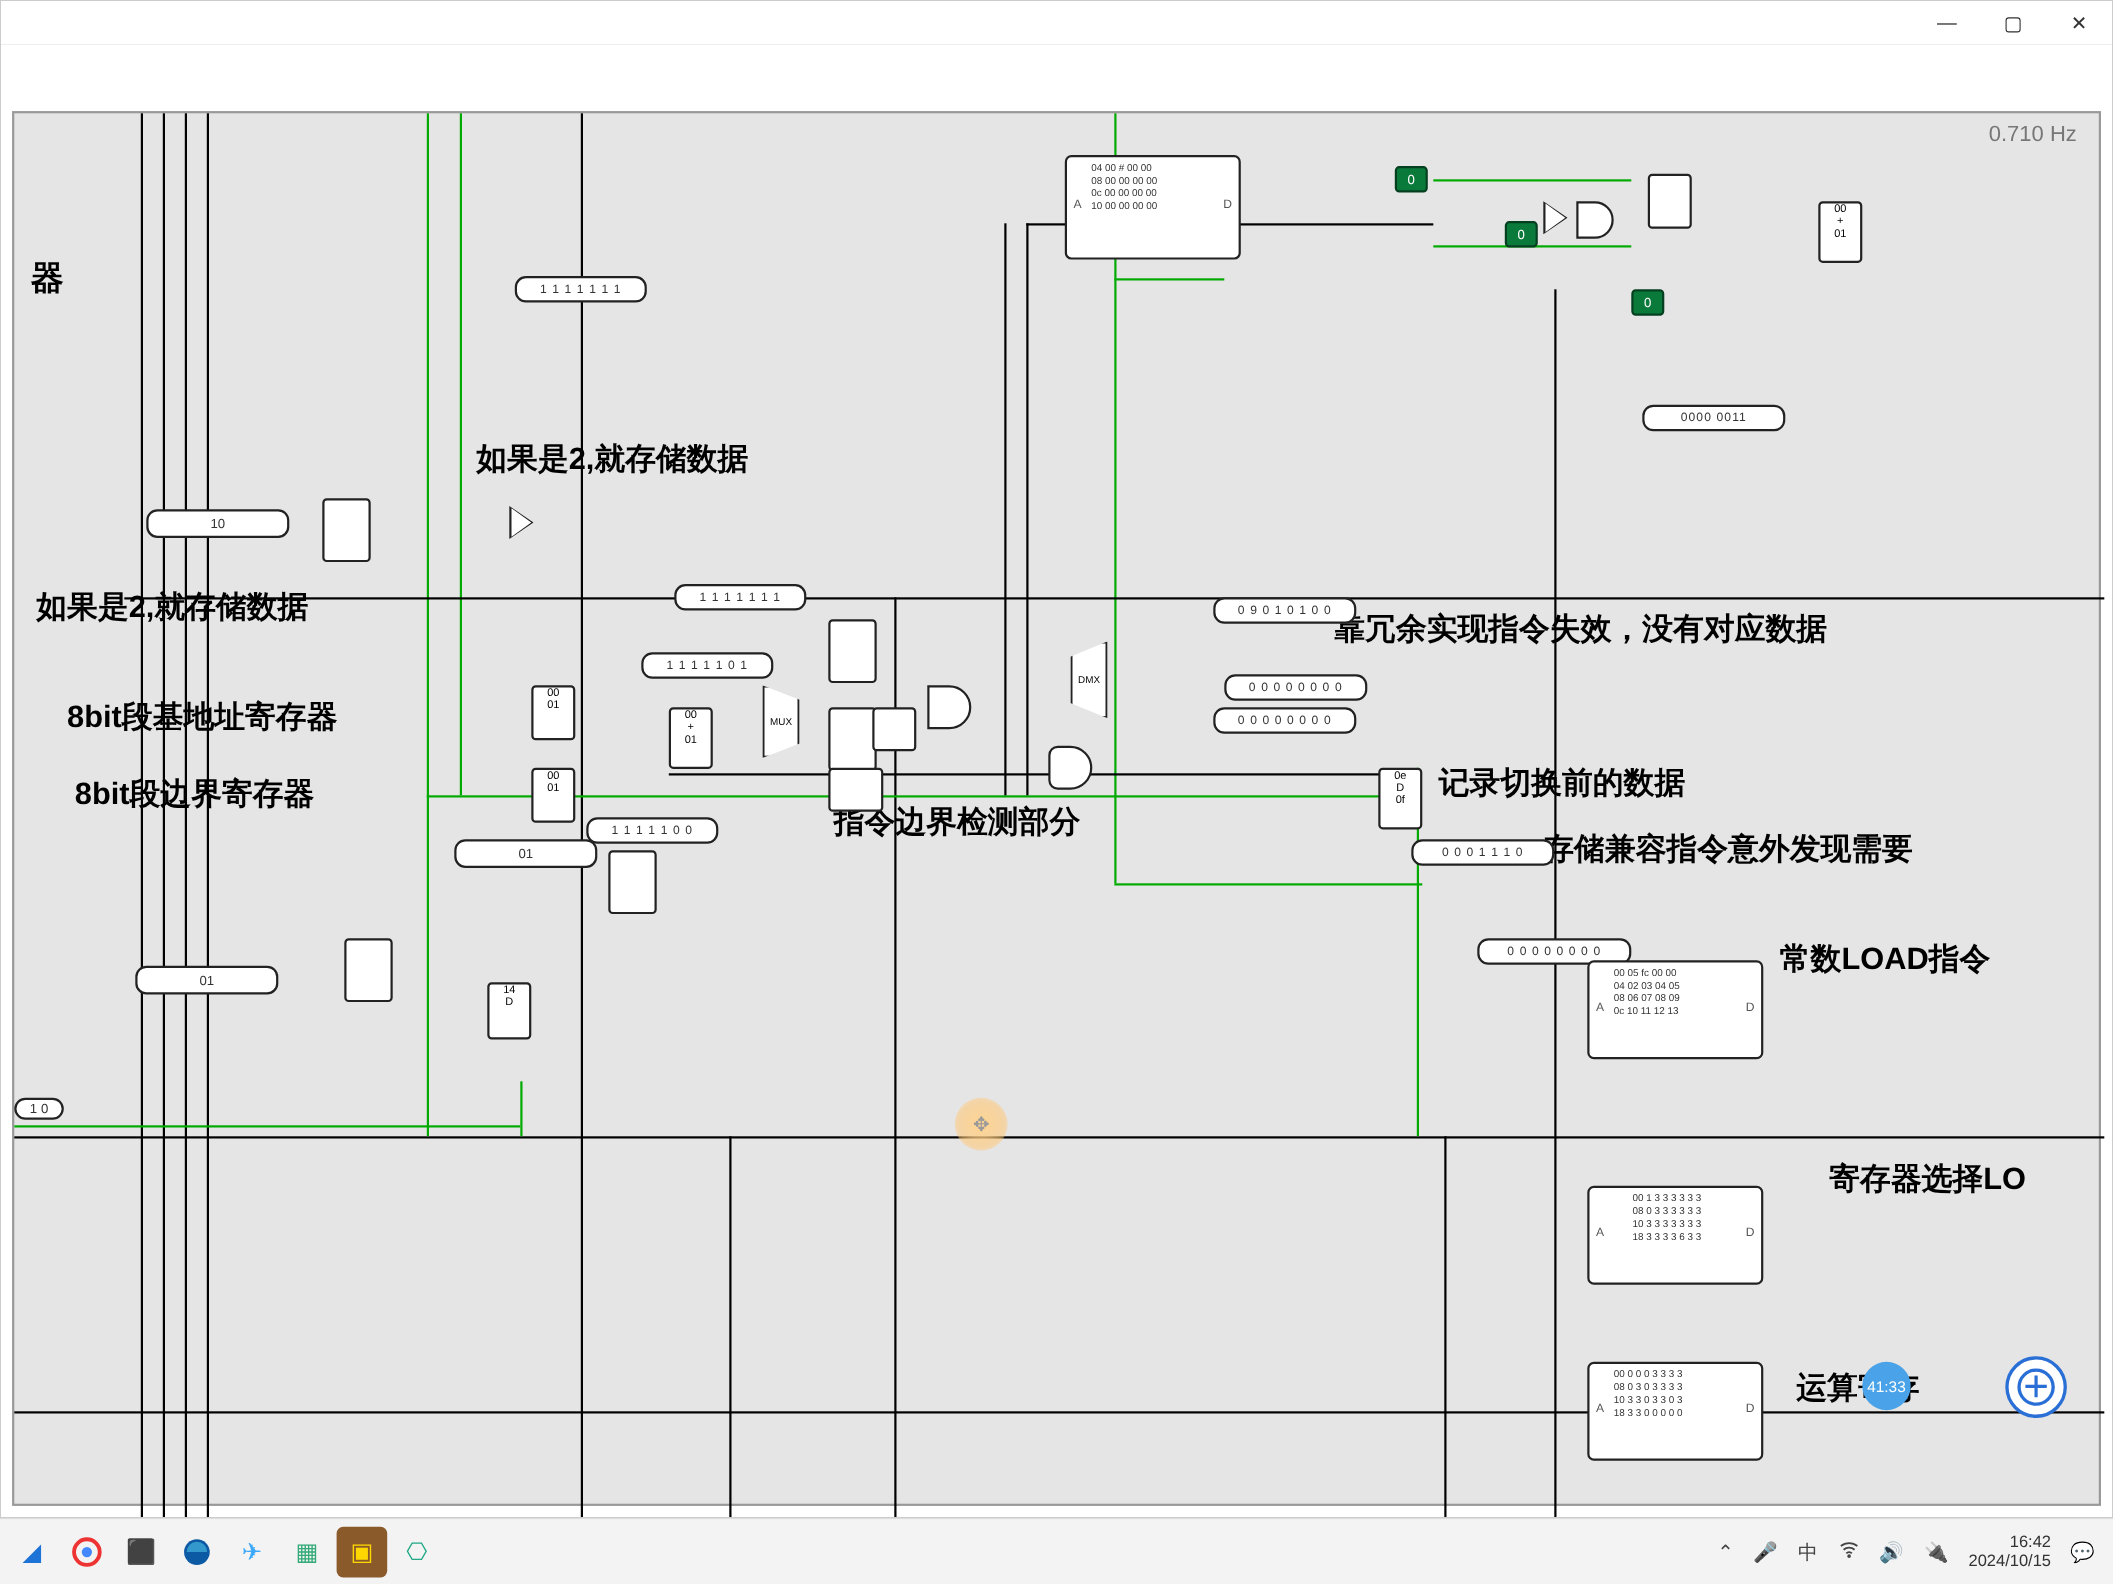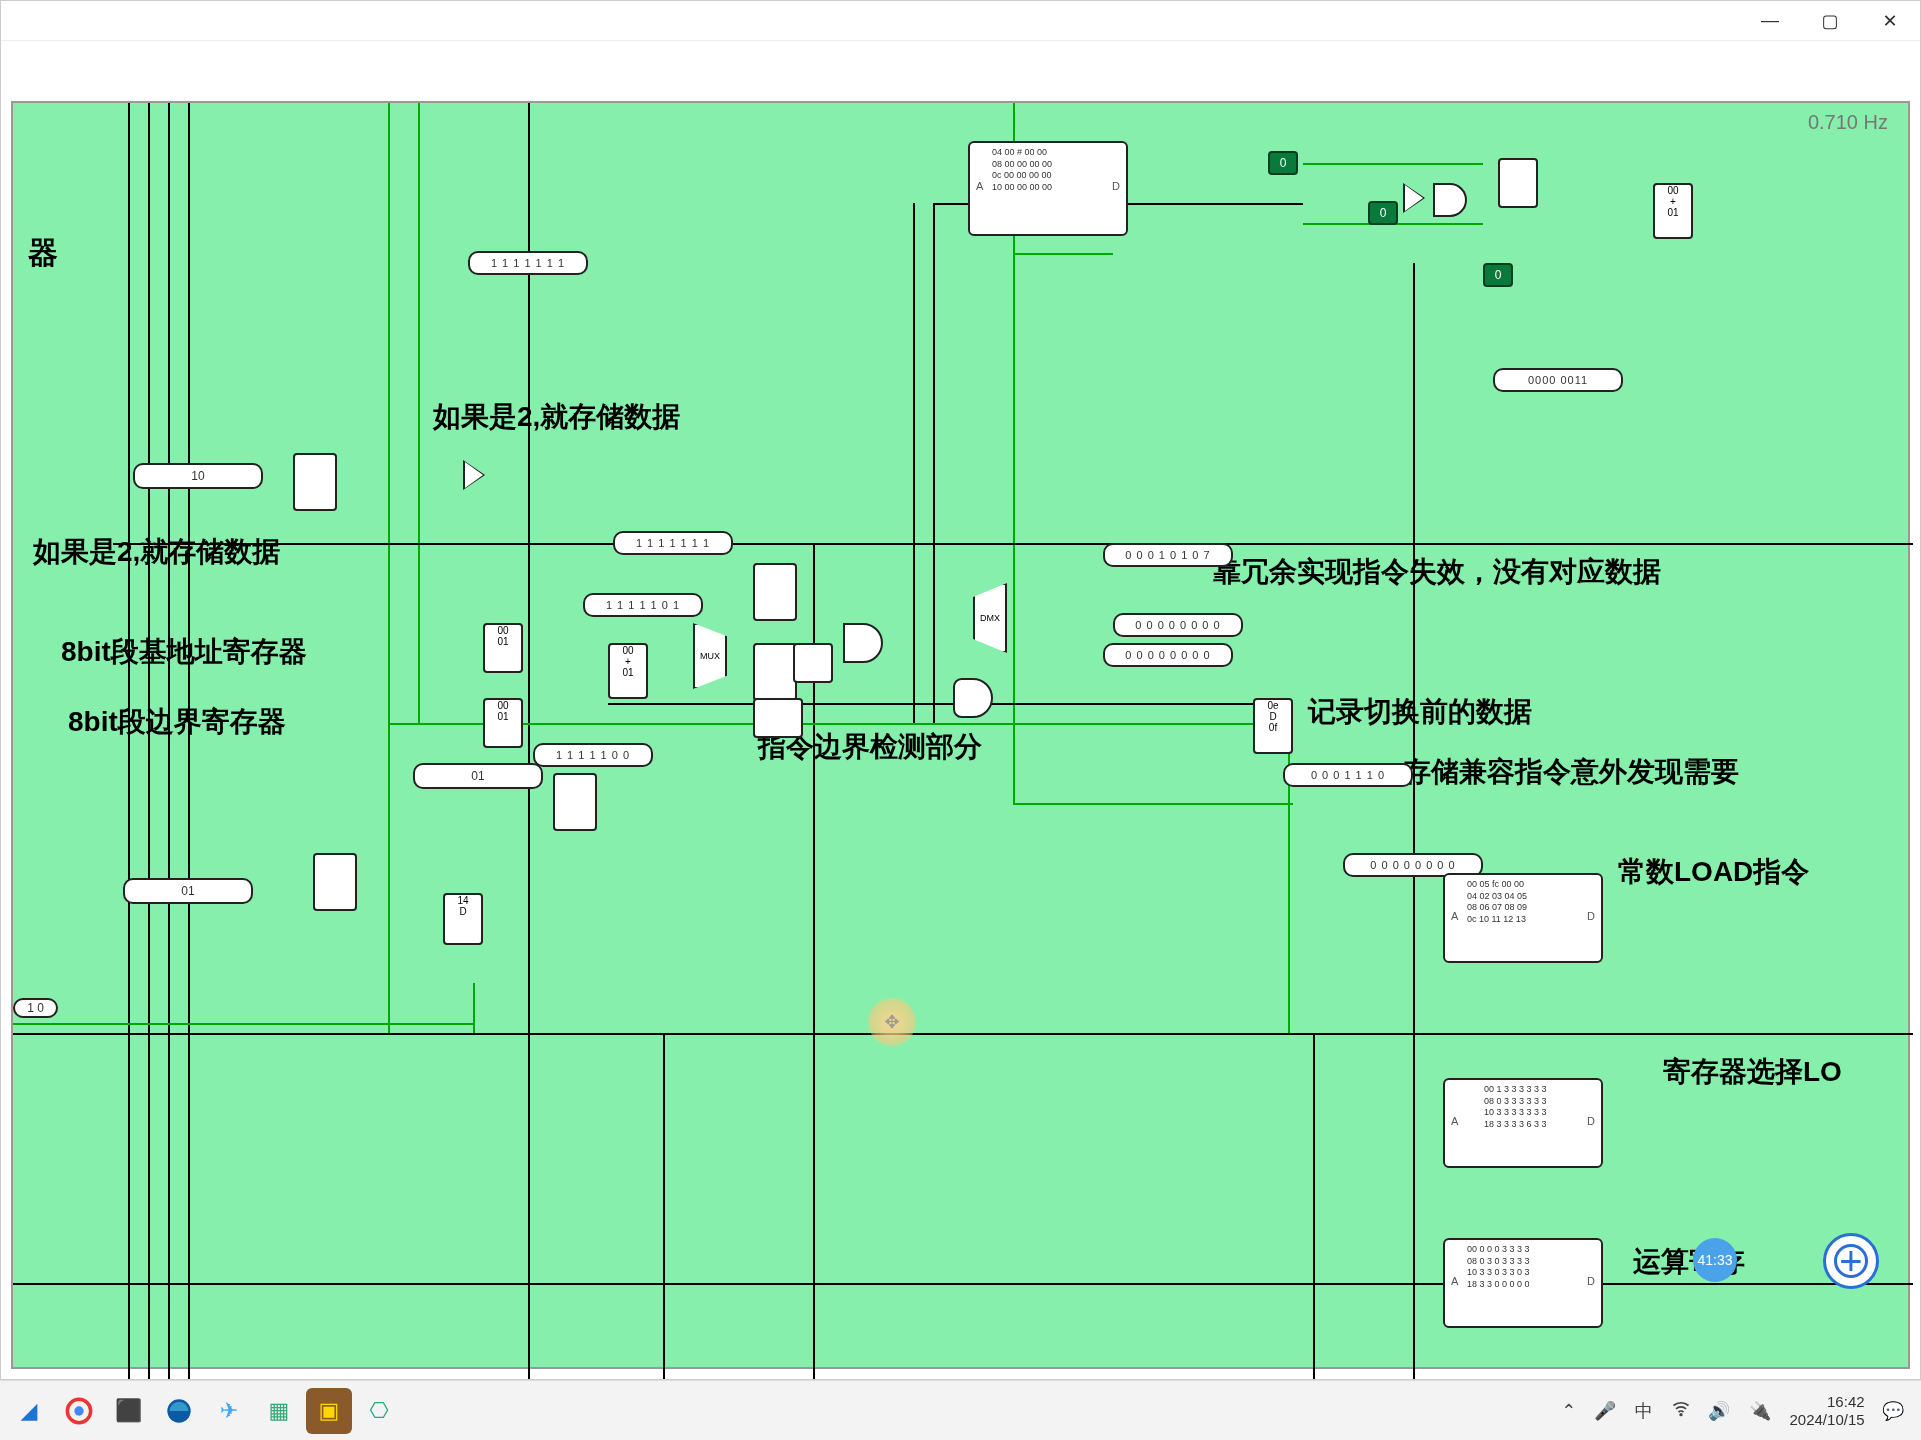--- a/index.html
+++ b/index.html
@@ -33,21 +33,21 @@
 .canvas-area {
   position: absolute;
   top: 40px; left: 0; right: 0; bottom: 0;
   background: #fff;
   overflow: hidden;
 }
 .canvas-inner {
   position: absolute;
   top: 60px; left: 10px; right: 10px; bottom: 10px;
   border: 2px solid #999;
-  background: #86efac;
+  background: #e5e5e5;
 }
 .freq {
   position: absolute;
   top: 8px; right: 20px;
   font-size: 20px;
   color: #777;
 }
 .label {
   position: absolute;
   font-size: 28px;
@@ -275,21 +275,21 @@
       <div class="reg" style="left:600px;top:428px;width:120px;height:24px">
           <span class="reg-txt">1 1 1 1 1 1 1</span>
         </div>
       <div class="reg" style="left:570px;top:490px;width:120px;height:24px">
           <span class="reg-txt">1 1 1 1 1 0 1</span>
         </div>
       <div class="reg" style="left:520px;top:640px;width:120px;height:24px">
           <span class="reg-txt">1 1 1 1 1 0 0</span>
         </div>
       <div class="reg" style="left:1090px;top:440px;width:130px;height:24px">
-          <span class="reg-txt">0 0 0 1 0 1 0 7</span>
+          <span class="reg-txt">0 9 0 1 0 1 0 0</span>
         </div>
       <div class="reg" style="left:1090px;top:540px;width:130px;height:24px">
           <span class="reg-txt">0 0 0 0 0 0 0 0</span>
         </div>
       <div class="reg" style="left:1100px;top:510px;width:130px;height:24px">
           <span class="reg-txt">0 0 0 0 0 0 0 0</span>
         </div>
       <div class="reg" style="left:1270px;top:660px;width:130px;height:24px">
           <span class="reg-txt">0 0 0 1 1 1 0</span>
         </div>

